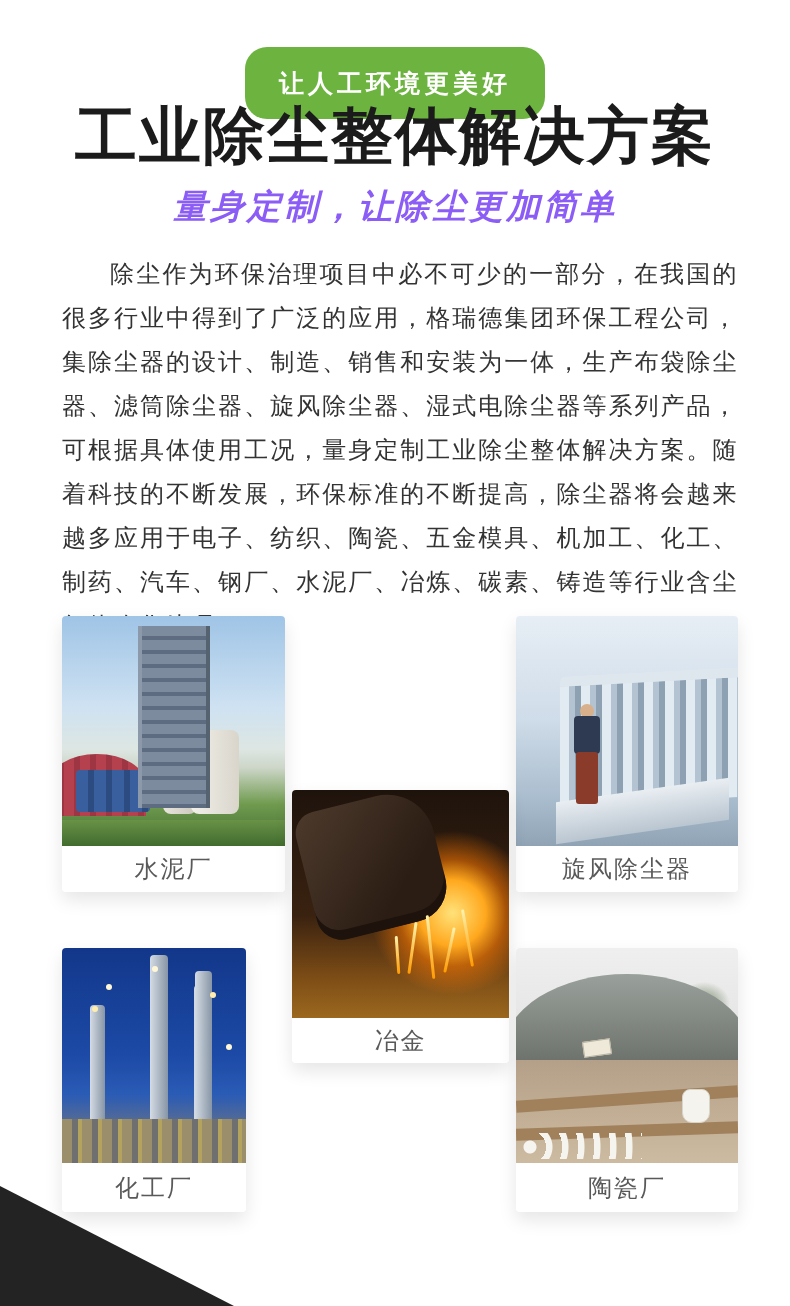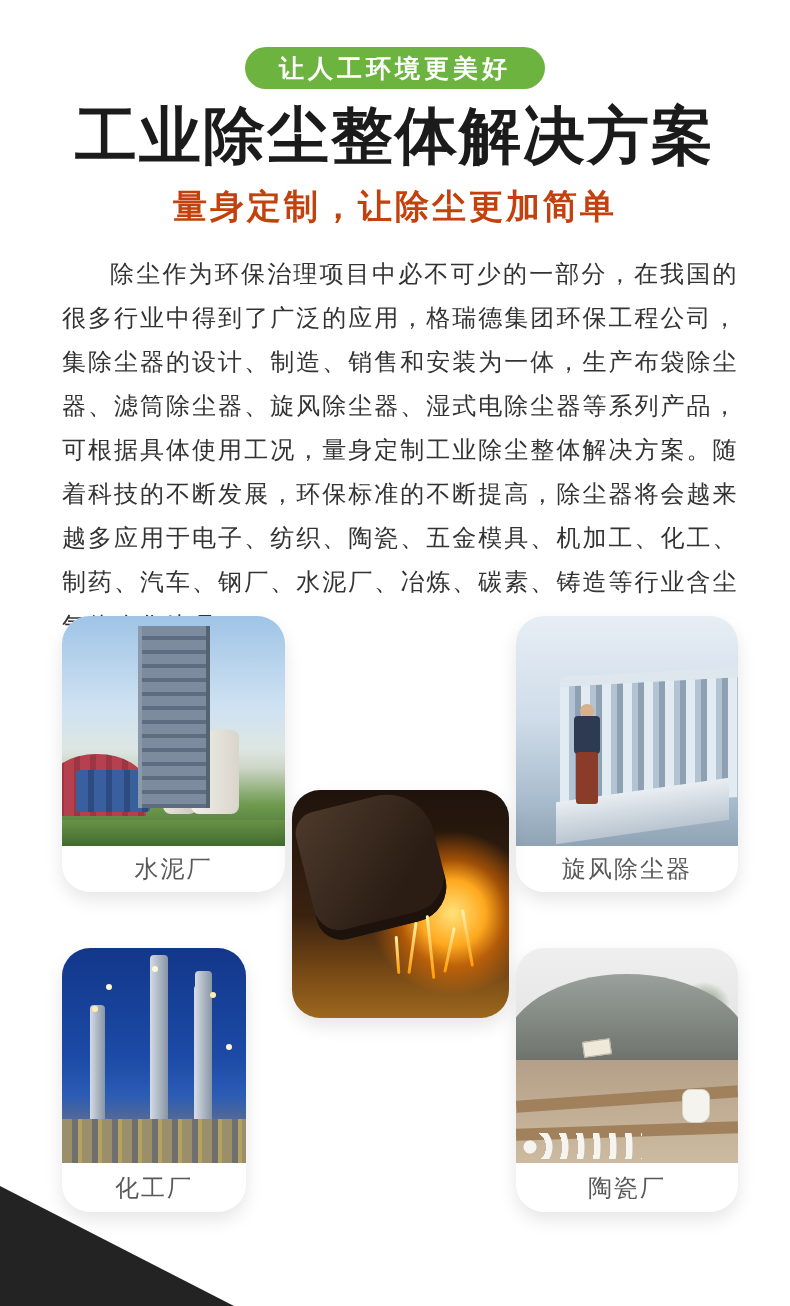--- a/index.html
+++ b/index.html
@@ -5,41 +5,41 @@
   html,body{margin:0;padding:0;background:#ffffff;}
   .page{
     position:relative;width:790px;height:1306px;margin:0 auto;
     background:#ffffff;overflow:hidden;
     font-family:"Liberation Sans","DejaVu Sans",sans-serif;
   }
   
   .badge{
     position:absolute;top:47px;left:50%;transform:translateX(-50%);
     background:#6cb43f;color:#ffffff;
-    height:42px;line-height:42px;padding:0 34px;border-radius:22px;
+    height:42px;line-height:42px;padding:15px 34px;border-radius:22px;
     font-size:25px;letter-spacing:4px;font-weight:600;white-space:nowrap;
   }
   .title{
     position:absolute;top:94px;left:0;width:100%;margin:0;
     text-align:center;font-size:62px;font-weight:700;color:#1b1b1b;
     letter-spacing:2px;white-space:nowrap;
   }
   .subtitle{
     position:absolute;top:184px;left:0;width:100%;
-    text-align:center;font-size:34px;font-weight:600;color:#c2410c;
-    letter-spacing:3px;white-space:nowrap;
+    text-align:center;font-size:34px;font-weight:600;color:#8b5cf6;
+    letter-spacing:3px;white-space:nowrap;font-style:italic;
   }
   .intro{
     position:absolute;top:252px;left:62px;width:676px;margin:0;
     font-size:24px;line-height:44px;color:#333333;
     text-align:justify;text-indent:2em;letter-spacing:1.5px;
   }
   
   .card{
-    position:absolute;background:#ffffff;border-radius:28px;overflow:hidden;
+    position:absolute;background:#ffffff;border-radius:4px;overflow:hidden;
     box-shadow:0 8px 18px rgba(0,0,0,.10);
   }
   .photo{position:relative;width:100%;overflow:hidden;}
   .card-label{
     display:flex;align-items:center;justify-content:center;
     background:#ffffff;font-size:24px;color:#595959;letter-spacing:2px;
   }
   .card-cement{left:62px;top:616px;width:223px;}
   .card-cement .photo{height:230px;}
   .card-textile{left:516px;top:616px;width:222px;}
@@ -162,20 +162,21 @@
     <div class="photo">
       <div class="art metal-bg"></div>
       <div class="art metal-glow"></div>
       <div class="art metal-ladle"></div>
       <div class="art metal-spark s1"></div>
       <div class="art metal-spark s2"></div>
       <div class="art metal-spark s3"></div>
       <div class="art metal-spark s4"></div>
       <div class="art metal-spark s5"></div>
     </div>
+    <div class="card-label">冶金</div>
   </div>
 
   <div class="card card-chem">
     <div class="photo">
       <div class="art chem-bg"></div>
       <div class="art chem-tower t1"></div>
       <div class="art chem-tower t2"></div>
       <div class="art chem-tower t3"></div>
       <div class="art chem-tower t4"></div>
       <div class="art chem-light"></div>

